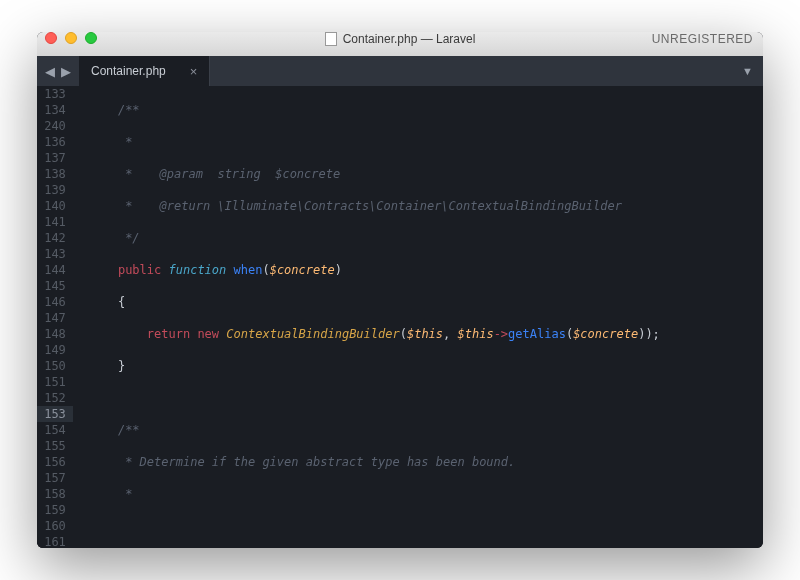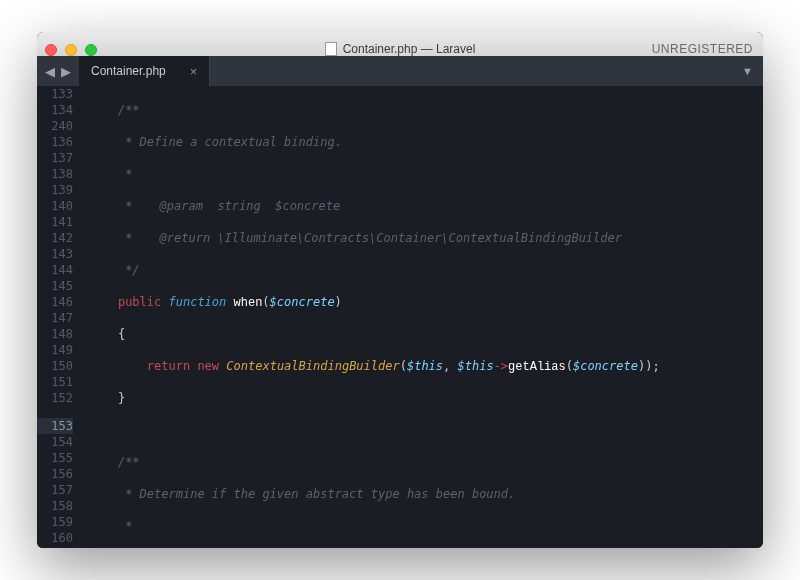--- a/index.html
+++ b/index.html
@@ -19,21 +19,21 @@
   border-radius: 6px;
   overflow: hidden;
   box-shadow: 0 20px 60px rgba(0,0,0,0.4);
   display: flex;
   flex-direction: column;
 }
 .titlebar {
   height: 24px;
   background: linear-gradient(#eaeaea, #d6d6d6);
   display: flex;
-  align-items: flex-end;
+  align-items: flex-start;
   padding: 0 8px;
   position: relative;
   font-size: 12px;
   color: #3b3b3b;
 }
 .traffic { display: flex; gap: 8px; }
 .traffic span { width: 12px; height: 12px; border-radius: 50%; display: block; }
 .t-close { background: #ff5f57; border: 1px solid #e24640; }
 .t-min { background: #ffbd2e; border: 1px solid #dfa123; }
 .t-max { background: #28c940; border: 1px solid #1dad2b; }
@@ -70,30 +70,30 @@
   line-height: 16px;
 }
 .gutter {
   width: 44px;
   background: #1a1d23;
   color: #555b64;
   text-align: right;
   padding: 0 8px 0 0;
   user-select: none;
 }
-.gutter div { height: 16px; }
-.gutter .hl { background: #2a3038; color: #8a919c; margin-top: 12px; }
+.gutter div { height: 16px; text-align: center; }
+.gutter .hl { background: #2a3038; color: #8a919c; }
 .code { flex: 1; color: #c8cdd4; white-space: pre; position: relative; }
 .codeline { height: 16px; padding-left: 8px; }
 .c-comment { color: #5a6270; font-style: italic; }
 .c-tag { color: #5a6270; font-style: italic; margin-left: 20px; }
 .c-key { color: #c24b5a; }
 .c-type { color: #4aa6c9; font-style: italic; margin-top: 27px; }
-.c-fn { color: #ffffff; font-family: Liberation Mono, monospace; }
-.c-var { color: #7dd3fc; font-style: italic; }
+.c-fn { color: #3b82f6; }
+.c-var { color: #fdba74; font-style: italic; }
 .c-class { color: #d7a548; font-style: italic; }
 .c-punc { color: #c8cdd4; }
 .c-op { color: #c24b5a; }
 </style>
 </head>
 <body>
 
 <div class="window">
 
   <div class="titlebar">
@@ -150,21 +150,20 @@
         <div>155</div>
         <div>156</div>
         <div>157</div>
         <div>158</div>
         <div>159</div>
         <div>160</div>
         <div>161</div>
       </div>
     <div class="code">
 <div class="codeline">    <span class="c-comment">/**</span></div>
-<div class="codeline">    <span class="c-comment"> * Define a contextual binding.</span></div>
 <div class="codeline">    <span class="c-comment"> *</span></div>
 <div class="codeline">    <span class="c-comment"><span> * </span><span class="c-tag">@param</span><span>  string  $concrete</span></span></div>
 <div class="codeline">    <span class="c-comment"><span> * </span><span class="c-tag">@return</span><span> \Illuminate\Contracts\Container\ContextualBindingBuilder</span></span></div>
 <div class="codeline">    <span class="c-comment"> */</span></div>
 <div class="codeline">    <span class="c-key">public</span> <span class="c-type">function</span> <span class="c-fn">when</span><span class="c-punc">(</span><span class="c-var">$concrete</span><span class="c-punc">)</span></div>
 <div class="codeline">    <span class="c-punc">{</span></div>
 <div class="codeline">        <span class="c-key">return</span> <span class="c-key">new</span> <span class="c-class">ContextualBindingBuilder</span><span class="c-punc">(</span><span class="c-var">$this</span><span class="c-punc">, </span><span class="c-var">$this</span><span class="c-op">-&gt;</span><span class="c-fn">getAlias</span><span class="c-punc">(</span><span class="c-var">$concrete</span><span class="c-punc">));</span></div>
 <div class="codeline">    <span class="c-punc">}</span></div>
 <div class="codeline"></div>
 <div class="codeline">    <span class="c-comment">/**</span></div>

